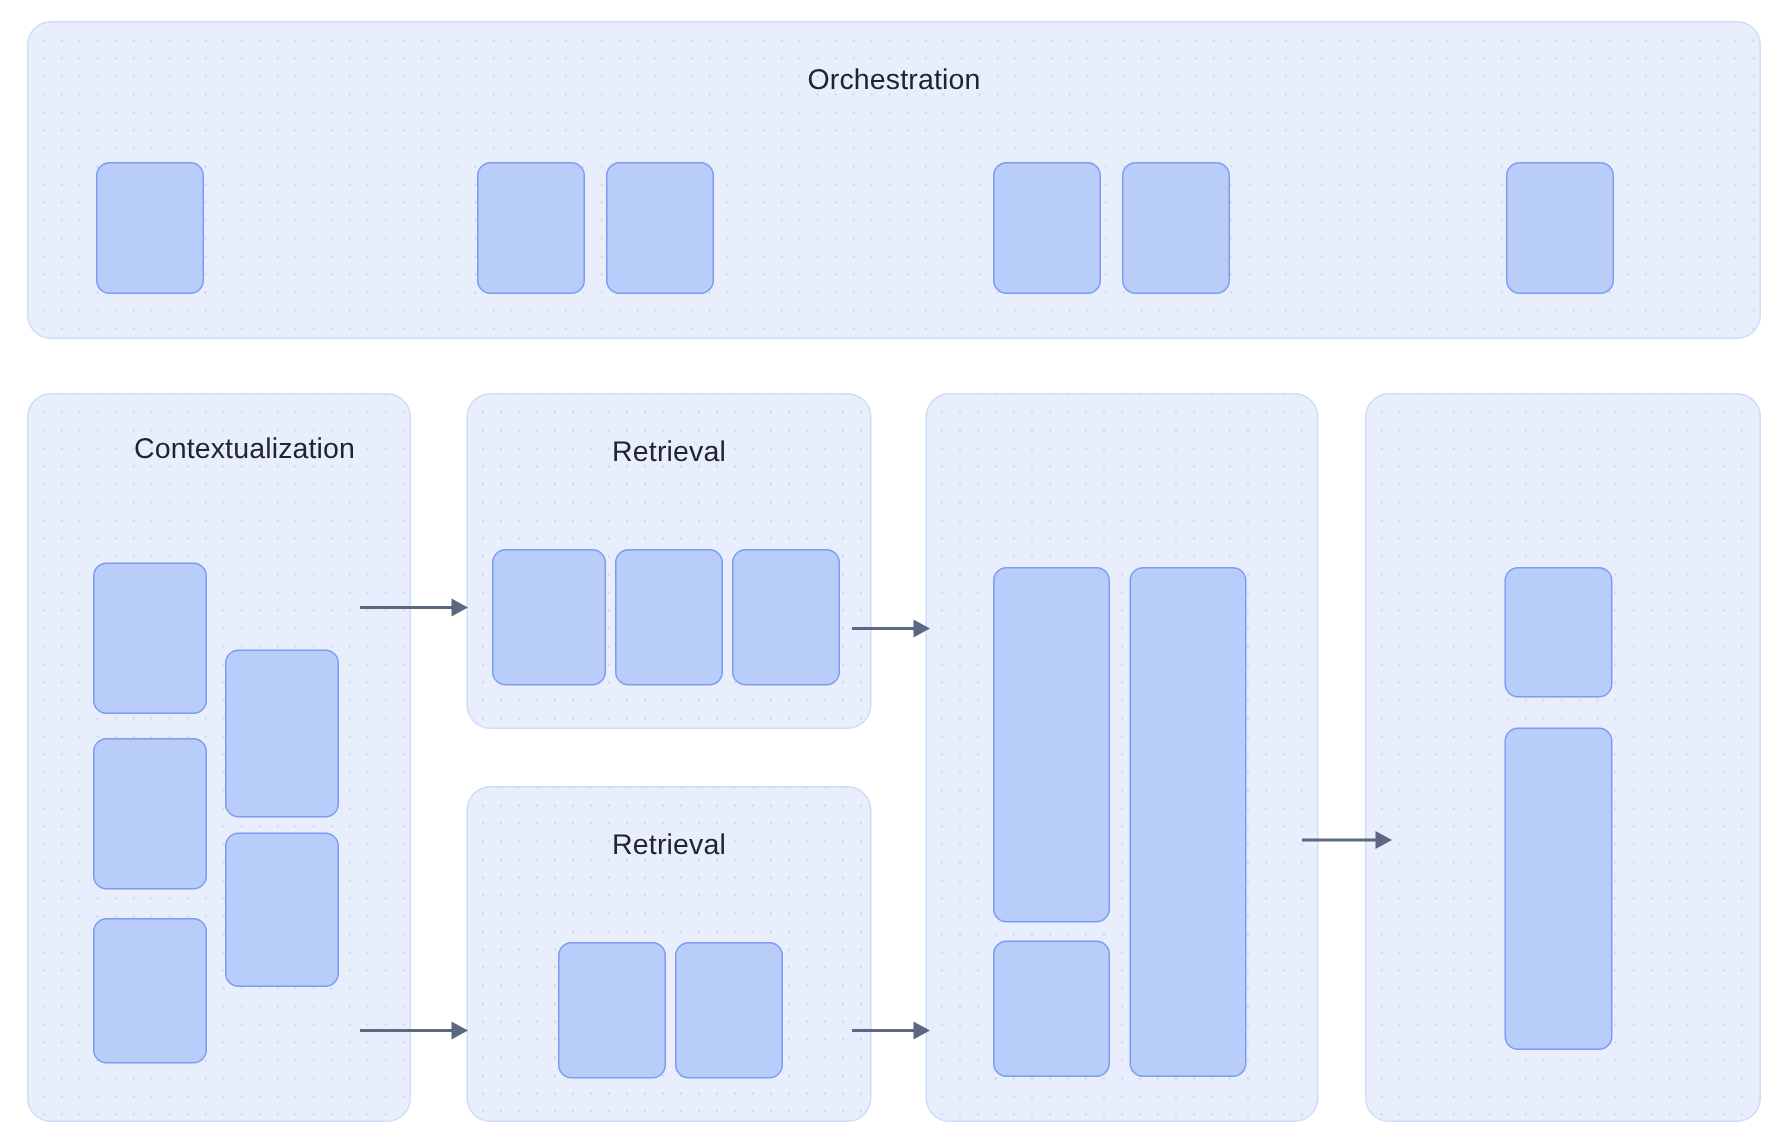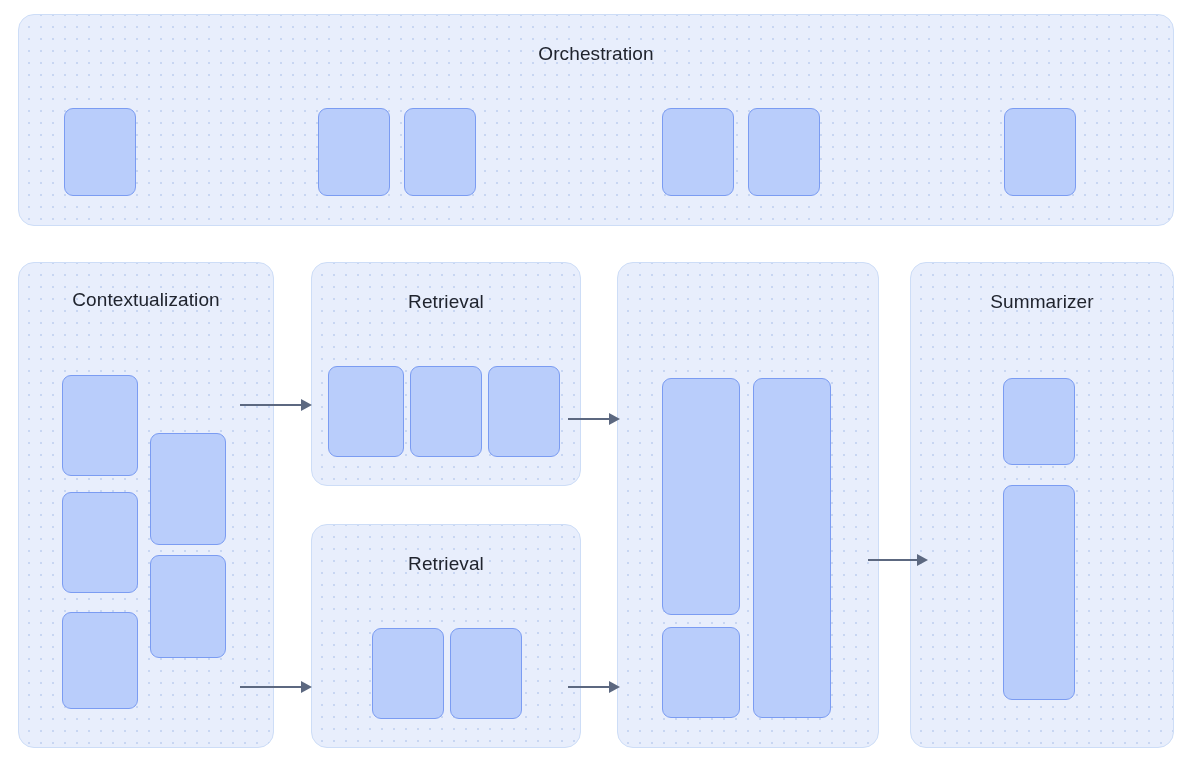--- a/index.html
+++ b/index.html
@@ -85,41 +85,40 @@
 <div id="canvas">
     <div class="panel" style="left: 18px; top: 14px; width: 1156px; height: 212px;"></div>
     <div class="panel-title" style="left: 18px; width: 1156px; top: 44px; position: absolute;">Orchestration</div>
     <div class="block" style="left: 64px; top: 108px; width: 72px; height: 88px;"></div>
     <div class="block" style="left: 318px; top: 108px; width: 72px; height: 88px;"></div>
     <div class="block" style="left: 404px; top: 108px; width: 72px; height: 88px;"></div>
     <div class="block" style="left: 662px; top: 108px; width: 72px; height: 88px;"></div>
     <div class="block" style="left: 748px; top: 108px; width: 72px; height: 88px;"></div>
     <div class="block" style="left: 1004px; top: 108px; width: 72px; height: 88px;"></div>
     <div class="panel" style="left: 18px; top: 262px; width: 256px; height: 486px;"></div>
-    <div class="panel-title" style="left: 18px; width: 256px; top: 290px; position: absolute;">Contextualization</div>
+    <div class="panel-title" style="left: 35px; width: 256px; top: 290px; position: absolute;">Contextualization</div>
     <div class="block" style="left: 62px; top: 375px; width: 76px; height: 101px;"></div>
     <div class="block" style="left: 62px; top: 492px; width: 76px; height: 101px;"></div>
     <div class="block" style="left: 62px; top: 612px; width: 76px; height: 97px;"></div>
     <div class="block" style="left: 150px; top: 433px; width: 76px; height: 112px;"></div>
     <div class="block" style="left: 150px; top: 555px; width: 76px; height: 103px;"></div>
     <div class="panel" style="left: 311px; top: 262px; width: 270px; height: 224px;"></div>
     <div class="panel-title" style="left: 311px; width: 270px; top: 292px; position: absolute;">Retrieval</div>
     <div class="block" style="left: 328px; top: 366px; width: 76px; height: 91px;"></div>
     <div class="block" style="left: 410px; top: 366px; width: 72px; height: 91px;"></div>
     <div class="block" style="left: 488px; top: 366px; width: 72px; height: 91px;"></div>
     <div class="panel" style="left: 311px; top: 524px; width: 270px; height: 224px;"></div>
     <div class="panel-title" style="left: 311px; width: 270px; top: 554px; position: absolute;">Retrieval</div>
     <div class="block" style="left: 372px; top: 628px; width: 72px; height: 91px;"></div>
     <div class="block" style="left: 450px; top: 628px; width: 72px; height: 91px;"></div>
     <div class="panel" style="left: 617px; top: 262px; width: 262px; height: 486px;"></div>
     <div class="block" style="left: 662px; top: 378px; width: 78px; height: 237px;"></div>
     <div class="block" style="left: 662px; top: 627px; width: 78px; height: 91px;"></div>
     <div class="block" style="left: 753px; top: 378px; width: 78px; height: 340px;"></div>
     <div class="panel" style="left: 910px; top: 262px; width: 264px; height: 486px;"></div>
-    <div class="panel-title" style="left: 910px; width: 264px; top: 292px; position: absolute;">Summarizer</div>
     <div class="block" style="left: 1003px; top: 378px; width: 72px; height: 87px;"></div>
     <div class="block" style="left: 1003px; top: 485px; width: 72px; height: 215px;"></div>
     <div class="arrow" style="left: 240px; top: 399px; width: 72px;">
       <div class="arrow-line" style="width: 62px;"></div>
       <div class="arrow-head" style="left: 61px;"></div>
     </div>
     <div class="arrow" style="left: 240px; top: 681px; width: 72px;">
       <div class="arrow-line" style="width: 62px;"></div>
       <div class="arrow-head" style="left: 61px;"></div>
     </div>

